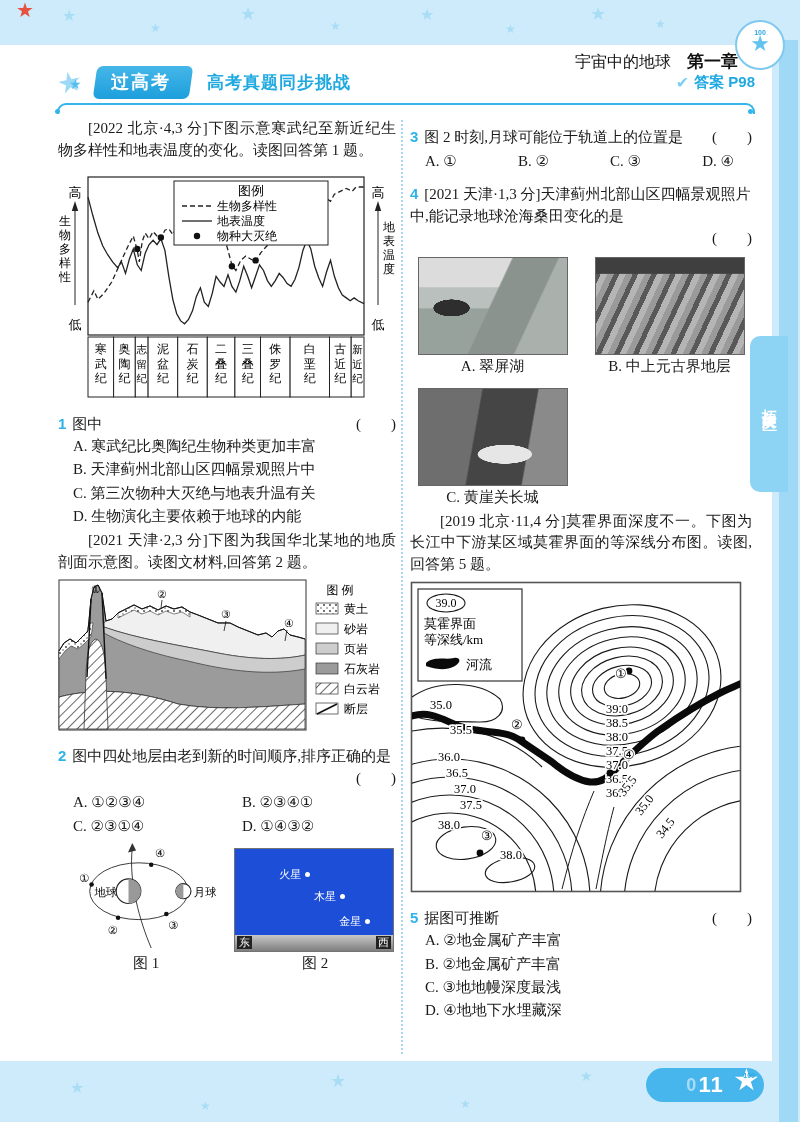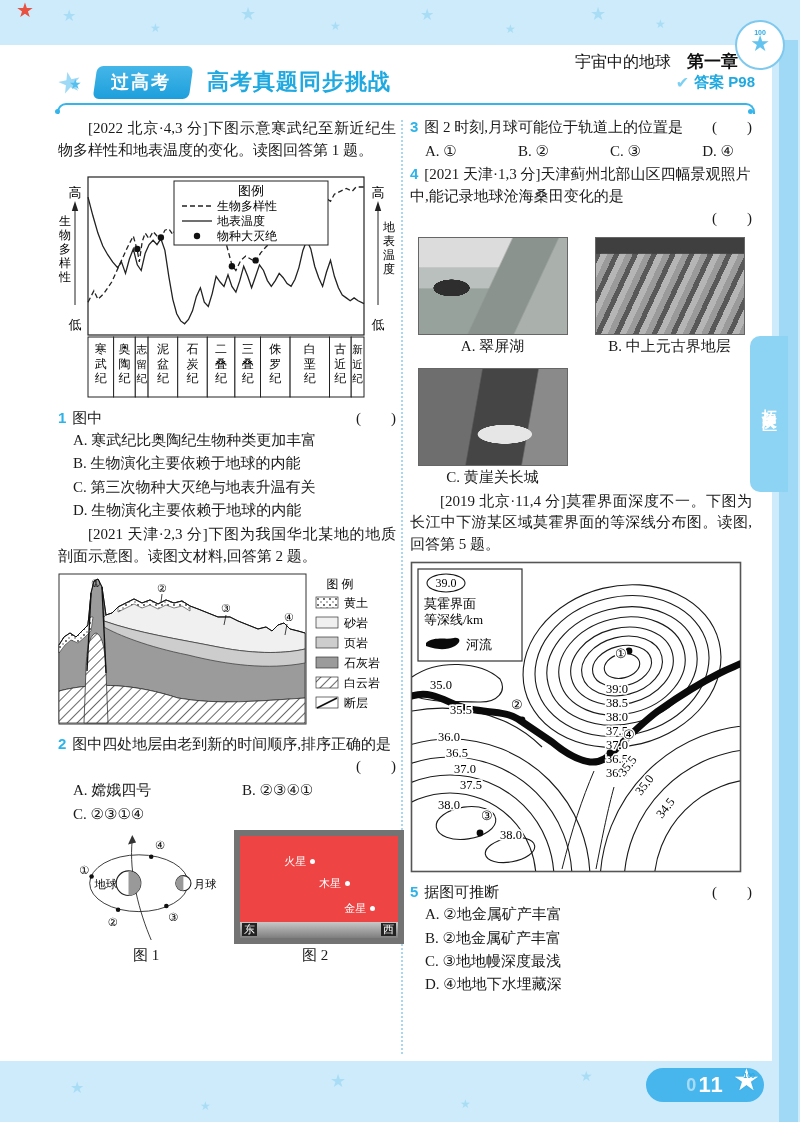--- a/index.html
+++ b/index.html
@@ -20,50 +20,50 @@
   #mascot-top .star{font-size:22px;color:#62c3ef;line-height:44px;}
   #mascot-top .n100{position:absolute;left:0;right:0;top:7px;font-size:7px;color:#2fa9e2;font-family:"Liberation Sans",sans-serif;font-weight:bold;}
   
   #banner{position:absolute;left:55px;top:64px;width:700px;height:36px;z-index:3;display:flex;align-items:center;}
   #banner .bicon{position:relative;width:40px;height:36px;}
   #banner .bicon .b1{position:absolute;left:2px;top:2px;font-size:28px;color:#9ed9f5;transform:rotate(-12deg);}
   #banner .bicon .b2{position:absolute;left:14px;top:12px;font-size:14px;color:#57bfee;}
   #banner .badge{background:linear-gradient(#45b6e8,#1d9fdc);color:#fff;font-family:"Liberation Sans",sans-serif;
     font-weight:bold;font-size:18px;padding:4px 20px 5px 16px;border-radius:6px;transform:skewX(-8deg);letter-spacing:2px;}
   #banner .badge span{display:inline-block;transform:skewX(8deg);}
-  #banner .subtitle{color:#1fa9e0;font-family:"Liberation Sans",sans-serif;font-weight:bold;font-size:22px;margin-left:16px;letter-spacing:1px;}
+  #banner .subtitle{color:#1fa9e0;font-family:"Liberation Sans",sans-serif;font-weight:bold;font-size:17px;margin-left:16px;letter-spacing:1px;}
   #banner .answer{margin-left:auto;display:flex;align-items:center;gap:5px;}
   #banner .answer .chk{color:#7cd0f2;font-size:16px;}
   #banner .answer .ref{color:#1fa9e0;font-weight:bold;font-size:15px;font-family:"Liberation Sans",sans-serif;}
   #boxline{position:absolute;left:57px;top:103px;width:694px;height:9px;border-top:2px solid #35b5ea;
     border-left:2px solid #35b5ea;border-right:2px solid #35b5ea;border-radius:9px 9px 0 0;z-index:3;}
   .boxdot{position:absolute;width:5px;height:5px;border-radius:50%;background:#35b5ea;z-index:3;}
   
   #col-left{position:absolute;left:58px;top:116px;width:338px;z-index:3;}
   #col-right{position:absolute;left:410px;top:116px;width:342px;z-index:3;}
   #divider{position:absolute;left:401px;top:120px;height:934px;border-left:2px dotted #a8d8f0;z-index:3;}
   
   .intro{font-size:15px;line-height:1.45;text-indent:2em;text-align:justify;color:#1a1a1a;margin:2px 0;}
-  .qline{font-size:15px;line-height:1.5;overflow:hidden;color:#1a1a1a;margin-top:0;}
+  .qline{font-size:15px;line-height:1.5;overflow:hidden;color:#1a1a1a;margin-top:10px;}
   .qnum{color:#2db3e8;font-family:"Liberation Sans",sans-serif;font-weight:bold;margin-right:6px;}
   .bracket{float:right;}
   .bracket-line{font-size:15px;text-align:right;color:#1a1a1a;line-height:1.4;}
   .opts{font-size:15px;color:#1a1a1a;}
   .opts .opt{padding-left:15px;line-height:1.55;}
   .opts2{display:grid;grid-template-columns:1fr 1fr;font-size:15px;color:#1a1a1a;}
   .opts2 .opt{padding-left:15px;line-height:1.6;}
   .optsrow{display:flex;justify-content:space-between;padding:0 18px 0 15px;font-size:15px;color:#1a1a1a;line-height:1.6;}
   
   .figwrap{margin:5px 0 4px 0;}
   svg text{font-family:"Liberation Serif","DejaVu Serif",serif;}
   .figs-row{display:flex;margin-top:4px;align-items:flex-end;}
   .figcell{text-align:center;}
   .figcap{font-size:15px;color:#1a1a1a;margin-top:2px;text-align:center;}
   
-  #sky{position:relative;width:158px;height:102px;background:#ef4444;border:6px solid #737373;overflow:hidden;}
+  #sky{position:relative;width:158px;height:102px;background:#1d4ed8;border:1px solid #737373;overflow:hidden;}
   .planet{position:absolute;color:#fff;font-size:11px;display:flex;align-items:center;gap:4px;}
   .pdot{width:5px;height:5px;background:#fff;border-radius:50%;}
   #sky .ground{position:absolute;left:0;bottom:0;width:100%;height:16px;background:linear-gradient(#c8c8c8,#7e7e7e);}
   #sky .ew{position:absolute;bottom:2px;font-size:11px;color:#fff;background:#222;padding:0 2px;line-height:13px;}
   #sky .east{left:2px;} #sky .west{right:2px;}
   
   .photogrid{display:grid;grid-template-columns:1fr 1fr;column-gap:24px;row-gap:10px;margin:8px 0 4px 0;gap:12px;}
   .photocell{text-align:center;}
   .photo{width:148px;height:96px;border:1px solid #666;margin:0 auto;}
   .photo-a{background:
@@ -210,21 +210,21 @@
           </g>
       </svg>
     </div>
 
     <div class="qline">
       <span class="qnum">1</span><span>图中</span>
       <span class="bracket">(　　)</span>
     </div>
     <div class="opts">
       <div class="opt">A. 寒武纪比奥陶纪生物种类更加丰富</div>
-      <div class="opt">B. 生物演化主要依赖于地球的内能</div>
+      <div class="opt">B. 天津蓟州北部山区四幅景观照片中</div>
       <div class="opt">C. 第三次物种大灭绝与地表升温有关</div>
       <div class="opt">D. 生物演化主要依赖于地球的内能</div>
     </div>
 
     <p class="intro">[2021 天津·2,3 分]下图为我国华北某地的地质剖面示意图。读图文材料,回答第 2 题。</p>
 
     <div class="figwrap">
       <svg width="338" height="152" viewBox="0 0 338 152">
         <defs>
           <pattern id="pdots" width="6" height="6" patternUnits="userSpaceOnUse">
@@ -273,23 +273,24 @@
           <text x="286" y="134" font-size="12">断层</text>
         </g>
       </svg>
     </div>
 
     <div class="qline">
       <span class="qnum">2</span><span>图中四处地层由老到新的时间顺序,排序正确的是</span>
       <span class="bracket">(　　)</span>
     </div>
     <div class="opts2">
-      <div class="opt">A. 嫦娥四号</div>
+      <div class="opt">A. ①②③④</div>
       <div class="opt">B. ②③④①</div>
       <div class="opt">C. ②③①④</div>
+      <div class="opt">D. ①④③②</div>
     </div>
 
 
     <div class="figs-row">
       <div class="figcell" style="width:176px;">
         <svg width="168" height="106" viewBox="0 0 165 112">
           <path d="M88,112 C76,84 64,42 68,6" fill="none" stroke="#333" stroke-width="1"></path>
           <polygon points="68,1 63.5,11 72,9" fill="#333"></polygon>
           <ellipse cx="75" cy="52" rx="52" ry="30" fill="none" stroke="#333" stroke-width="1"></ellipse>
           <circle cx="64" cy="52" r="13" fill="#fff" stroke="#222" stroke-width="1.2"></circle>

